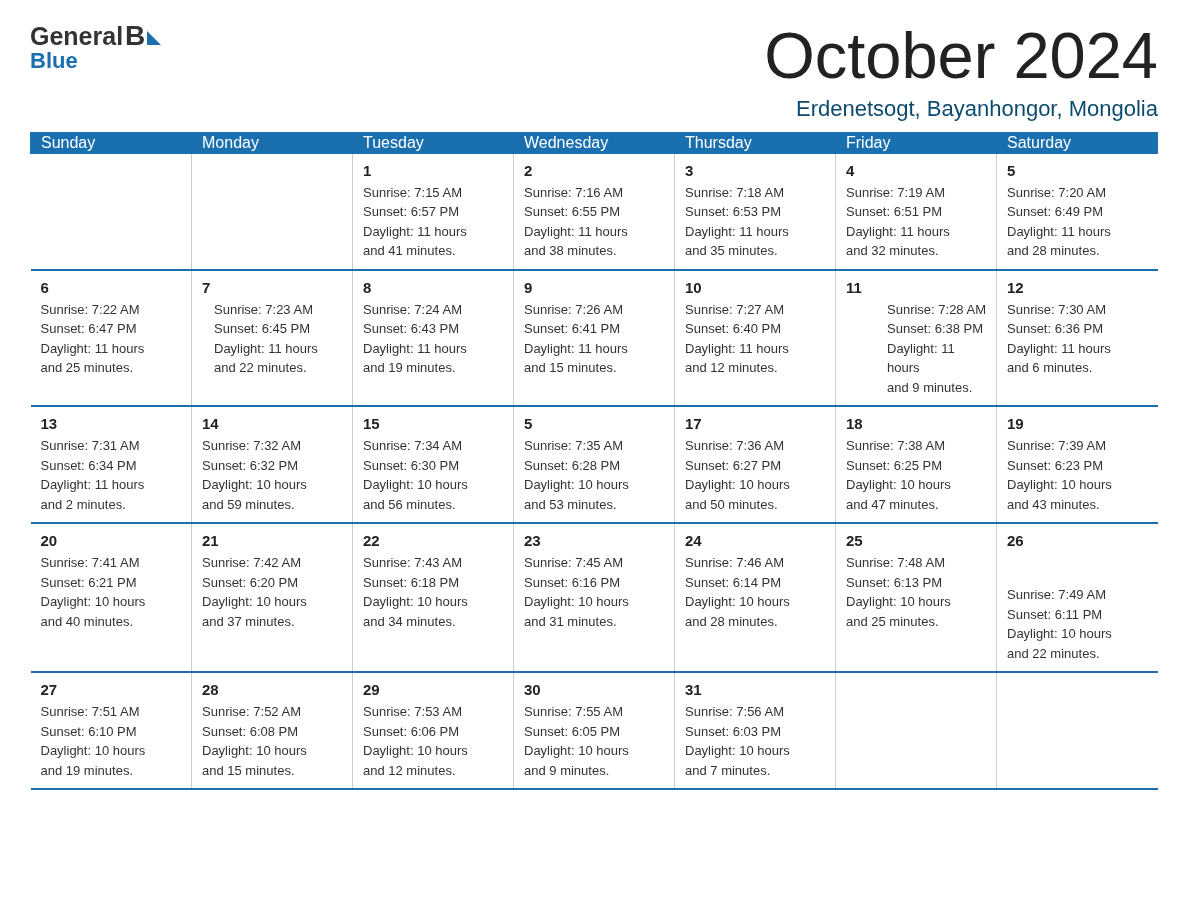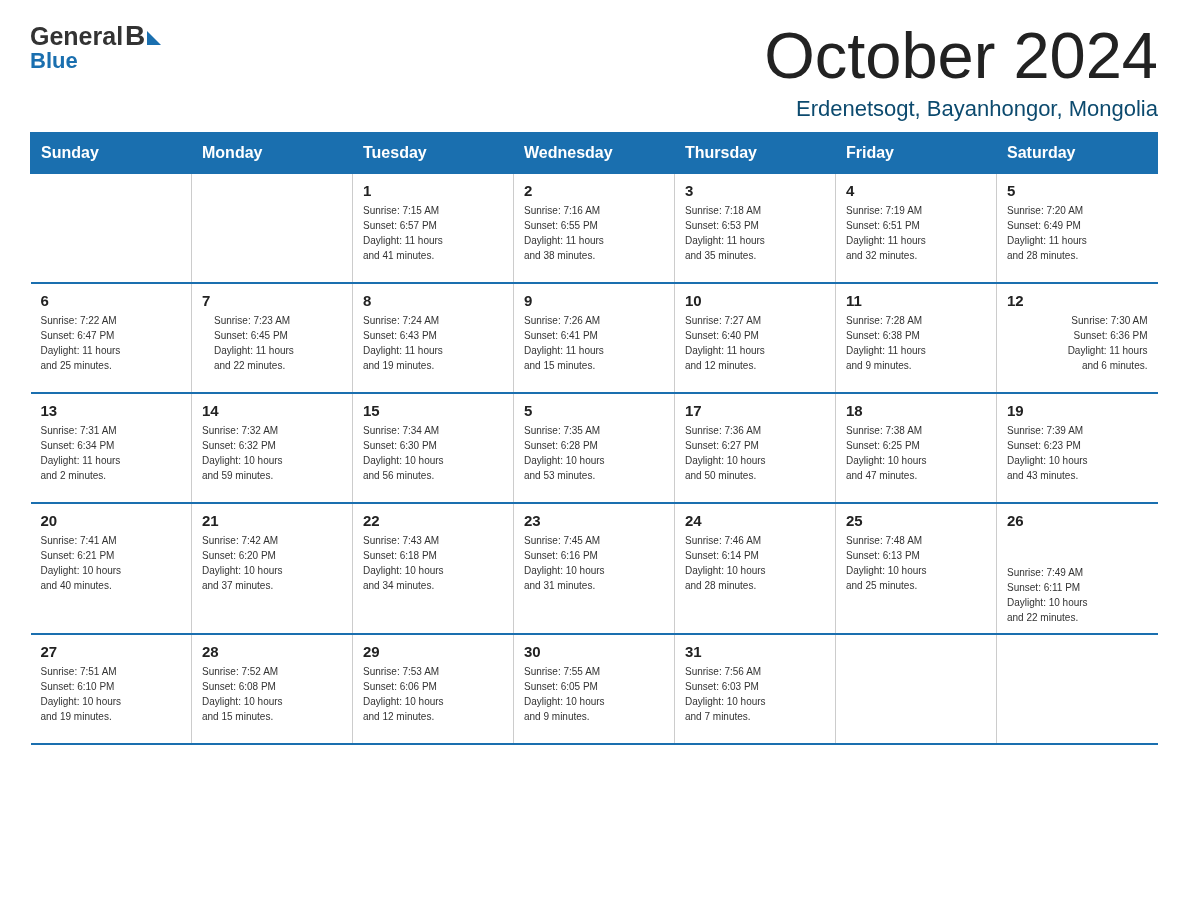--- a/index.html
+++ b/index.html
@@ -63,22 +63,22 @@
       width: 100%;
       border-collapse: collapse;
       margin-top: 10px;
     }
     thead tr {
       background-color: #1a6faf;
     }
     thead th {
       color: #ffffff;
       font-size: 16px;
-      font-weight: bold;
-      padding: 11px 10px;
+      font-weight: normal;
+      padding: 1px 10px;
       text-align: left;
       border: 1px solid #1a6faf;
     }
     tbody tr {
       border-bottom: 2px solid #1a6faf;
     }
     tbody td {
       vertical-align: top;
       padding: 8px 10px;
       font-size: 13px;
@@ -92,21 +92,21 @@
       border-right: none;
     }
     .day-number {
       font-size: 15px;
       font-weight: bold;
       color: #222;
       display: block;
       margin-bottom: 4px;
     }
     .day-info {
-      font-size: 10px;
+      font-size: 13px;
       color: #333;
       line-height: 1.5;
     }
     .empty-cell {
       background: #fff;
     }
   </style>
 </head>
 <body>
 
@@ -212,28 +212,28 @@
         </td>
         <td>
           <span class="day-number">10</span>
           <div class="day-info" style="white-space: pre-line;">Sunrise: 7:27 AM
 Sunset: 6:40 PM
 Daylight: 11 hours
 and 12 minutes.</div>
         </td>
         <td>
           <span class="day-number">11</span>
-          <div class="day-info" style="white-space: pre-line;">Sunrise: 7:28 AM
+          <div class="day-info" style="white-space: pre-line; margin-left: 41px;">Sunrise: 7:28 AM
 Sunset: 6:38 PM
 Daylight: 11 hours
 and 9 minutes.</div>
         </td>
         <td>
           <span class="day-number">12</span>
-          <div class="day-info" style="white-space: pre-line; text-align: right;">Sunrise: 7:30 AM
+          <div class="day-info" style="white-space: pre-line;">Sunrise: 7:30 AM
 Sunset: 6:36 PM
 Daylight: 11 hours
 and 6 minutes.</div>
         </td>
       </tr>
       <tr>
         <td>
           <span class="day-number">13</span>
           <div class="day-info" style="white-space: pre-line;">Sunrise: 7:31 AM
 Sunset: 6:34 PM

